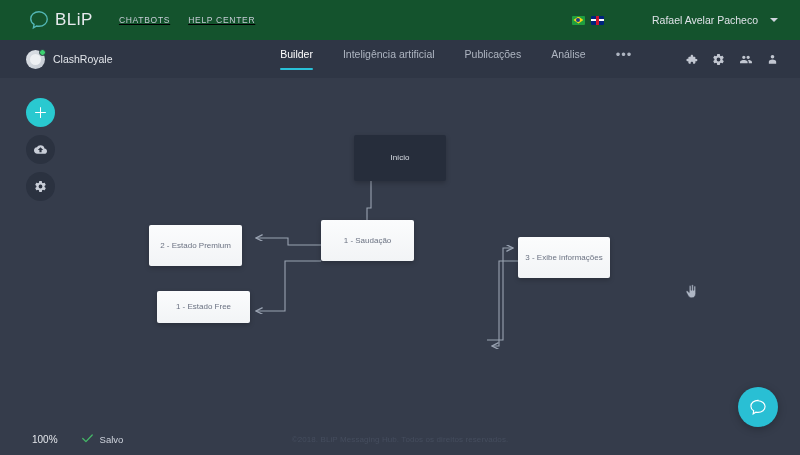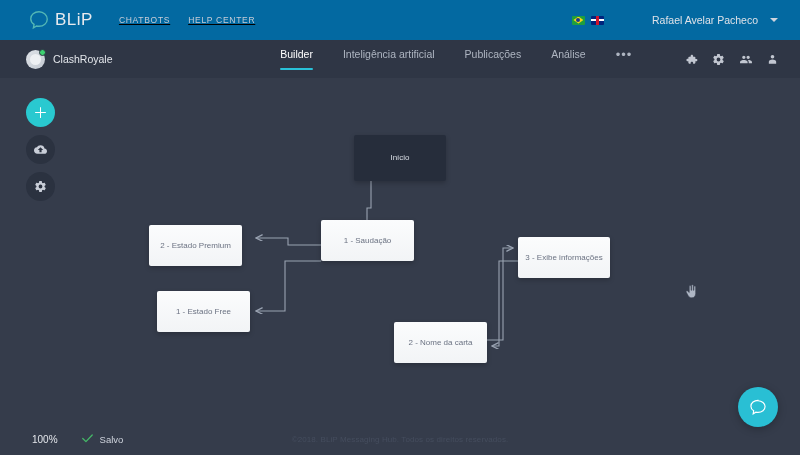--- a/index.html
+++ b/index.html
@@ -8,21 +8,21 @@
     overflow: hidden;
     background: #353c4b;
     font-family: "Liberation Sans", sans-serif;
     -webkit-font-smoothing: antialiased;
   }
   #app { position: relative; width: 800px; height: 455px; background: #353c4b; }
 
   
   .topbar {
     position: absolute; left: 0; top: 0; width: 800px; height: 40px;
-    background: #0369a1;
+    background: #14532d;
     display: flex; align-items: center;
   }
   .logo-wrap { display: flex; align-items: center; margin-left: 28px; }
   .logo-bubble { width: 22px; height: 22px; position: relative; }
   .logo-text {
     color: #e8eaee; font-size: 17px; letter-spacing: .5px;
     margin-left: 5px; font-weight: 400;
   }
   .topnav { display: flex; align-items: center; margin-left: 26px; gap: 18px; text-decoration: underline; }
   .topnav-item {
@@ -263,23 +263,22 @@
       <path d="M 321 183 L 285 183 L 285 233 L 256 233" fill="none" stroke="#9aa3b2" stroke-width="1.1" marker-end="url(#ah)"></path>
 
       <path d="M 487 262 L 503 262 L 503 170 L 513 170" fill="none" stroke="#9aa3b2" stroke-width="1.1" marker-end="url(#ah)"></path>
 
       <path d="M 518 183 L 499 183 L 499 268 L 492 268" fill="none" stroke="#9aa3b2" stroke-width="1.1" marker-end="url(#ah)"></path>
     </svg>
 
     <div class="node node-dark" style="left:354px;top:57px;width:92px;height:46px;">Início</div>
     <div class="node node-light" style="left:149px;top:147px;width:93px;height:41px;">2 - Estado Premium</div>
     <div class="node node-light" style="left:321px;top:142px;width:93px;height:41px;">1 - Saudação</div>
-    <div class="node node-light" style="left:157px;top:213px;width:93px;height:41px;">1 - Estado Free</div>
+    <div class="node node-light" style="left:157px;top:213px;width:93px;height:32px;">1 - Estado Free</div>
     <div class="node node-light" style="left:518px;top:159px;width:92px;height:41px;">3 - Exibe informações</div>
-    <div class="node node-light" style="left:394px;top:244px;width:93px;height:41px;">2 - Nome da carta</div>
 
     <span class="cursor-hand">
       <svg width="14" height="18" viewBox="0 0 24 28">
         <path d="M9 13V4.5a1.5 1.5 0 0 1 3 0V11h1V3a1.5 1.5 0 0 1 3 0v8h1V5a1.5 1.5 0 0 1 3 0v11.5c0 4-2.5 7.5-6.5 7.5-3 0-5-1.5-6.5-4L4 14.5a1.6 1.6 0 0 1 2.5-2L9 15z" fill="#aeb6c4" stroke="#3a4151" stroke-width="1"></path>
       </svg>
     </span>
   </div>
 
   <div class="footer">
     <span class="zoom-level">100%</span>

